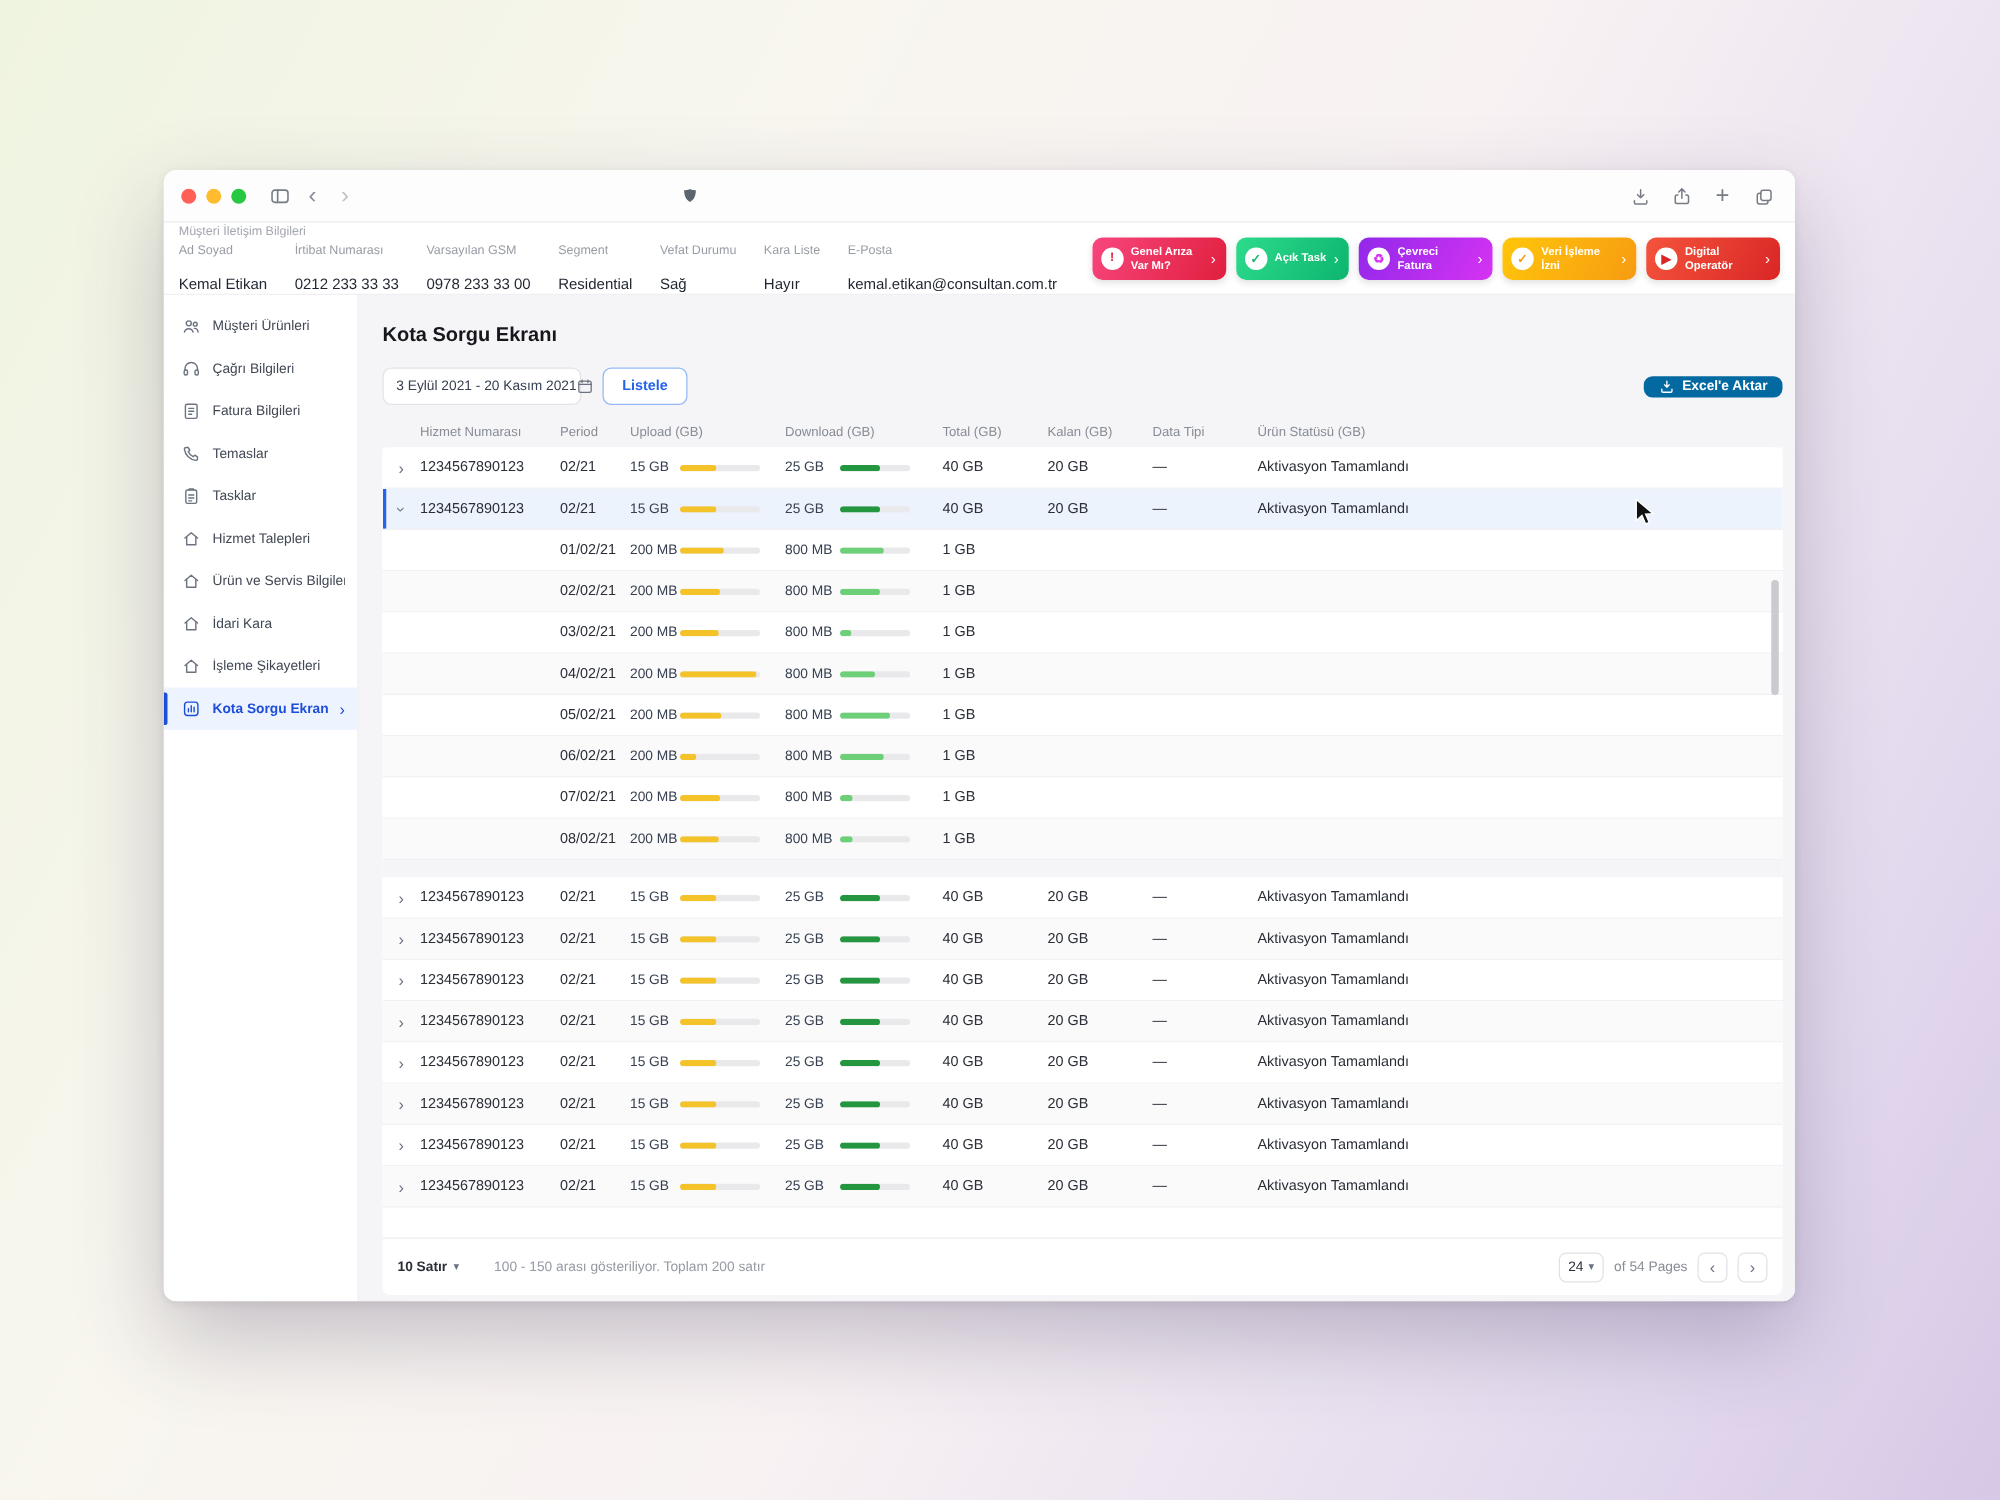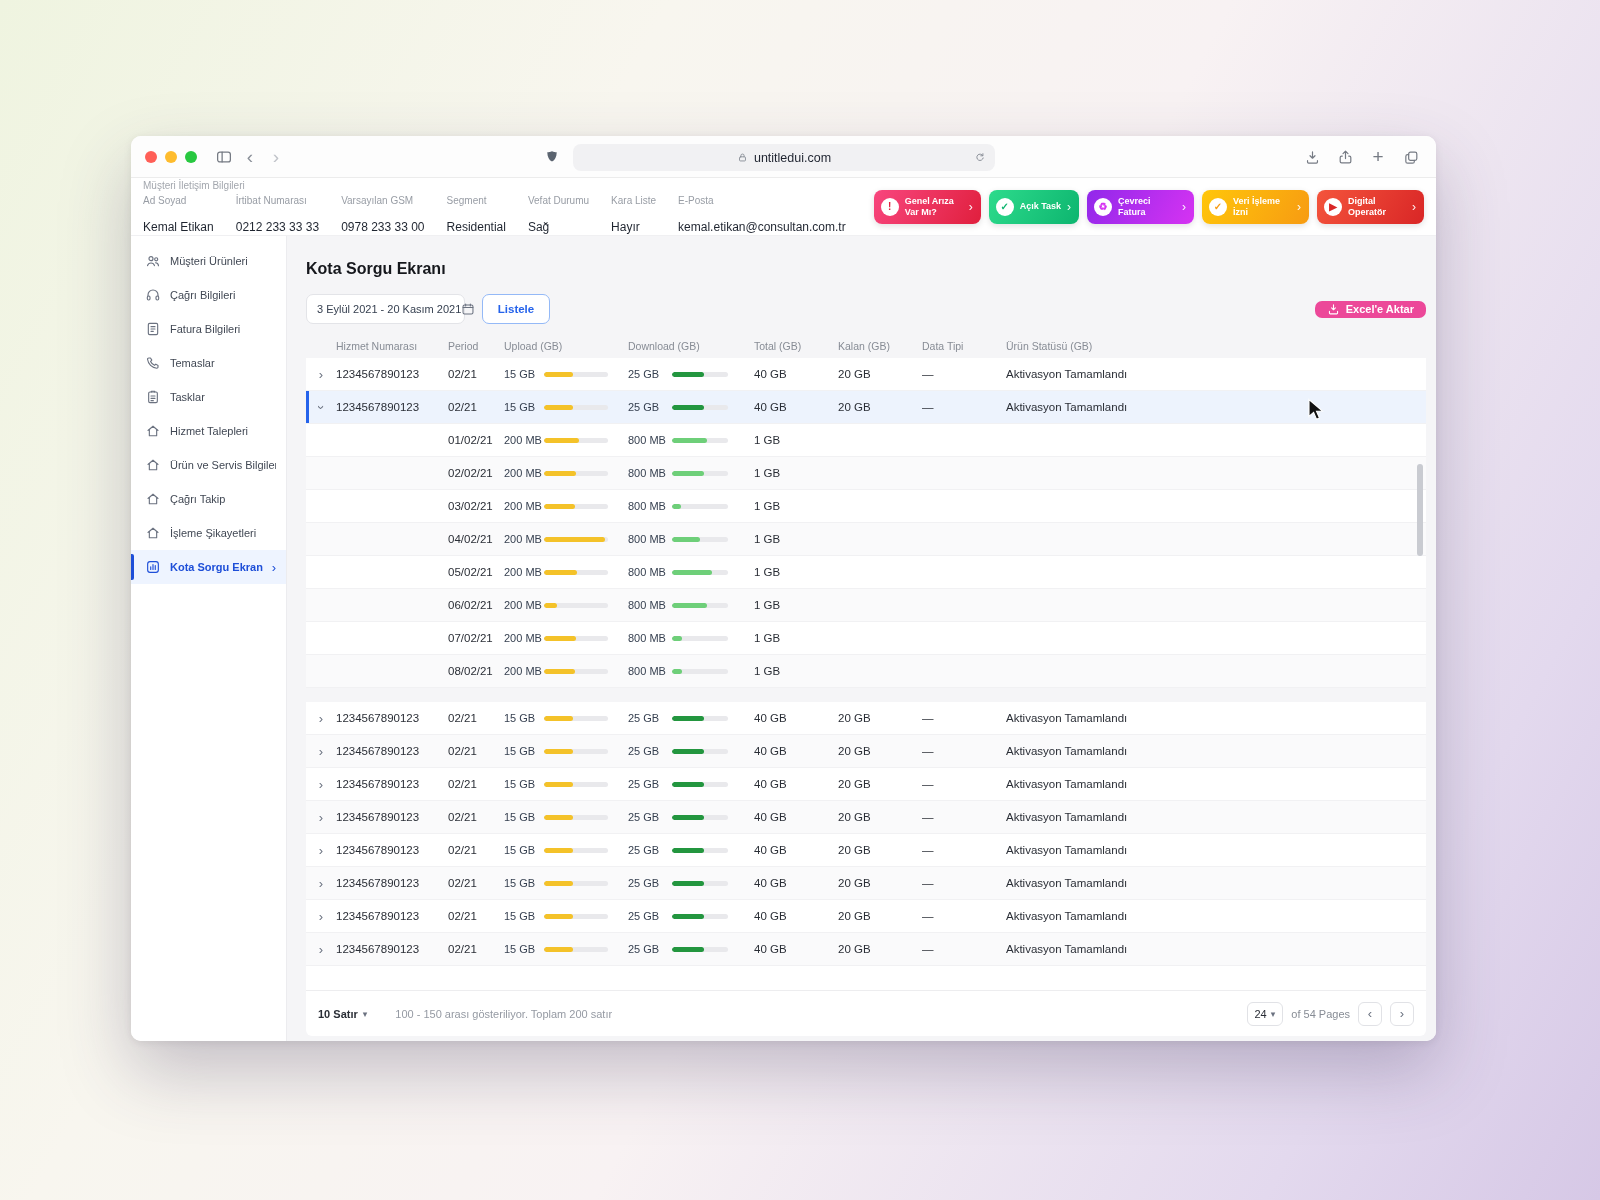--- a/index.html
+++ b/index.html
@@ -48,21 +48,21 @@
   .sitem.active::before{content:"";position:absolute;left:0;top:4px;bottom:4px;width:3px;background:#1d4ed8;border-radius:0 2px 2px 0;}
   .sitem.active .slabel{color:#1d4ed8;font-weight:700;}
   .schev{margin-left:auto;color:#1d4ed8;font-size:13px;}
   .content{flex:1;background:#f5f5f7;padding:24px 10px 0 19px;position:relative;}
   .page-title{font-size:16px;font-weight:700;color:#15171c;margin-bottom:16px;}
   .toolbar{display:flex;align-items:center;margin-bottom:10px;}
   .date-input{width:159px;height:30px;background:#fff;border:1px solid #e3e4e8;border-radius:7px;display:flex;align-items:center;justify-content:space-between;padding:0 8px 0 10px;cursor:pointer;}
   .date-text{font-size:11px;color:#374151;white-space:nowrap;}
   .cal{color:#6b7280;display:inline-flex;}
   .btn-listele{margin-left:17px;width:68px;height:30px;background:#fff;border:1px solid #94b9f7;border-radius:7px;color:#2563eb;font-size:11.5px;font-weight:600;cursor:pointer;font-family:inherit;}
-  .btn-excel{margin-left:auto;height:17px;display:flex;align-items:center;gap:6px;background:#ec4899;color:#fff;border:none;border-radius:7px;padding:0 12px;font-size:11px;font-weight:600;cursor:pointer;font-family:inherit;}
+  .btn-excel{margin-left:auto;height:17px;display:flex;align-items:center;gap:6px;background:#0369a1;color:#fff;border:none;border-radius:7px;padding:0 12px;font-size:11px;font-weight:600;cursor:pointer;font-family:inherit;}
   .btn-excel svg{display:block;}
   
   .tgrid{display:grid;grid-template-columns:30px 112px 56px 124px 126px 84px 84px 84px 1fr;align-items:center;}
   .thead{height:24px;margin-bottom:0;}
   .th{font-size:10.5px;color:#878c95;white-space:nowrap;}
   .table-card{position:relative;background:#fff;border-radius:6px;}
   .trow{height:33px;border-bottom:1px solid #f1f1f3;background:#fff;}
   .trow.alt{background:#fafafb;}
   .trow.selected{background:#edf3fd;box-shadow:inset 3px 0 0 #2563eb;}
   .cell{font-size:11.5px;color:#2a2e36;white-space:nowrap;}
@@ -108,35 +108,20 @@
             <path d="M9.5 5.5v13"></path>
           </svg>
       </span>
       <span class="cicon nav-chev">‹</span>
       <span class="cicon nav-chev dim">›</span>
       <span class="cicon shield">
         <svg width="16" height="16" viewBox="0 0 24 24" fill="#5b6470">
             <path d="M12 3.2c2.6 1.2 4.9 1.6 7.1 1.7-.2 7-2.5 11.7-7.1 14-4.6-2.3-6.9-7-7.1-14 2.2-.1 4.5-.5 7.1-1.7z"></path>
           </svg>
       </span>
-      <div class="urlbar">
-        <span class="lock">
-          <svg width="11" height="11" viewBox="0 0 24 24" fill="none" stroke="currentColor" stroke-width="2" stroke-linecap="round">
-              <rect x="5.5" y="10.5" width="13" height="9" rx="2"></rect>
-              <path d="M8.5 10.5V8a3.5 3.5 0 0 1 7 0v2.5"></path>
-            </svg>
-        </span>
-        <span class="url">untitledui.com</span>
-        <span class="refresh cicon" style="width:18px;height:18px;">
-          <svg width="12" height="12" viewBox="0 0 24 24" fill="none" stroke="currentColor" stroke-width="2" stroke-linecap="round">
-              <path d="M17.6 7.2A6.4 6.4 0 1 0 18.4 12"></path>
-              <path d="M17.8 3.4v4.2h-4.2"></path>
-            </svg>
-        </span>
-      </div>
       <div class="chrome-right">
         <span class="cicon">
           <svg width="17" height="17" viewBox="0 0 24 24" fill="none" stroke="currentColor" stroke-width="1.7" stroke-linecap="round" stroke-linejoin="round">
               <path d="M12 4v9M8.5 9.5 12 13l3.5-3.5"></path>
               <path d="M5 16.5v2A1.5 1.5 0 0 0 6.5 20h11a1.5 1.5 0 0 0 1.5-1.5v-2"></path>
             </svg>
         </span>
         <span class="cicon">
           <svg width="17" height="17" viewBox="0 0 24 24" fill="none" stroke="currentColor" stroke-width="1.7" stroke-linecap="round" stroke-linejoin="round">
               <path d="M12 13.5V3.5M8.5 6.5 12 3l3.5 3.5"></path>
@@ -284,21 +269,21 @@
             </span>
             <span class="slabel">Ürün ve Servis Bilgileri</span>
           </div>
           <div class="sitem">
             <span style="display:inline-flex;">
               <svg width="16" height="16" viewBox="0 0 24 24" fill="none" stroke="currentColor" stroke-width="1.7" stroke-linecap="round" stroke-linejoin="round">
                 <path d="M4.5 11.2 12 4.8l7.5 6.4"></path>
                 <path d="M6.5 9.8v9.4h11V9.8"></path>
               </svg>
             </span>
-            <span class="slabel">Çağrı Takip</span>
+            <span class="slabel">İdari Kara</span>
           </div>
           <div class="sitem">
             <span style="display:inline-flex;">
               <svg width="16" height="16" viewBox="0 0 24 24" fill="none" stroke="currentColor" stroke-width="1.7" stroke-linecap="round" stroke-linejoin="round">
                 <path d="M4.5 11.2 12 4.8l7.5 6.4"></path>
                 <path d="M6.5 9.8v9.4h11V9.8"></path>
               </svg>
             </span>
             <span class="slabel">İşleme Şikayetleri</span>
           </div>

